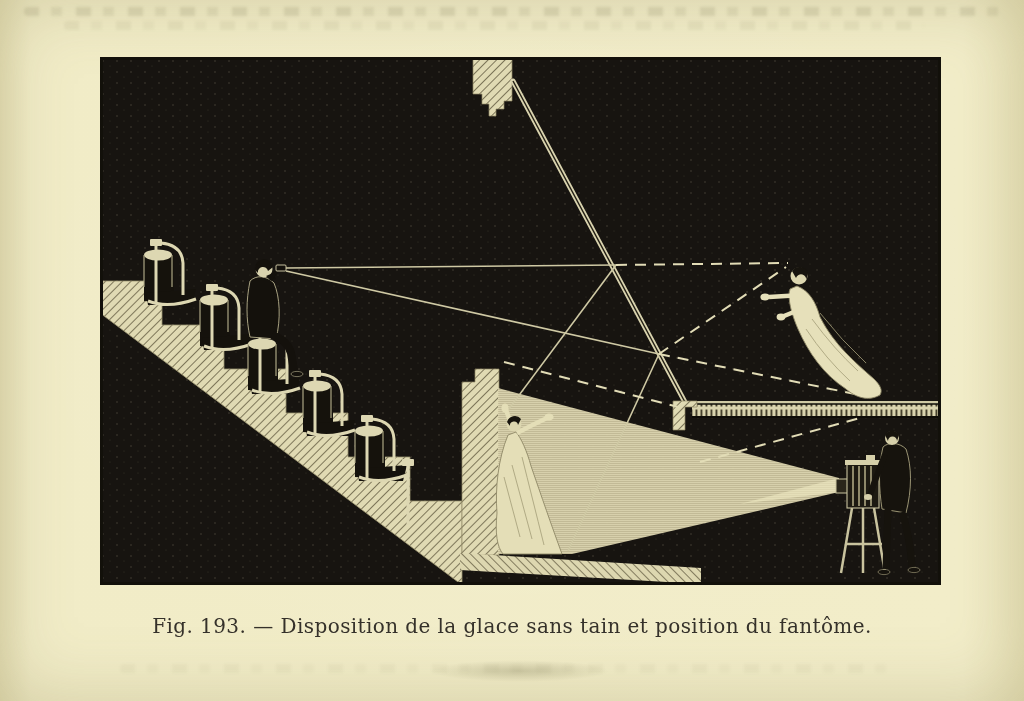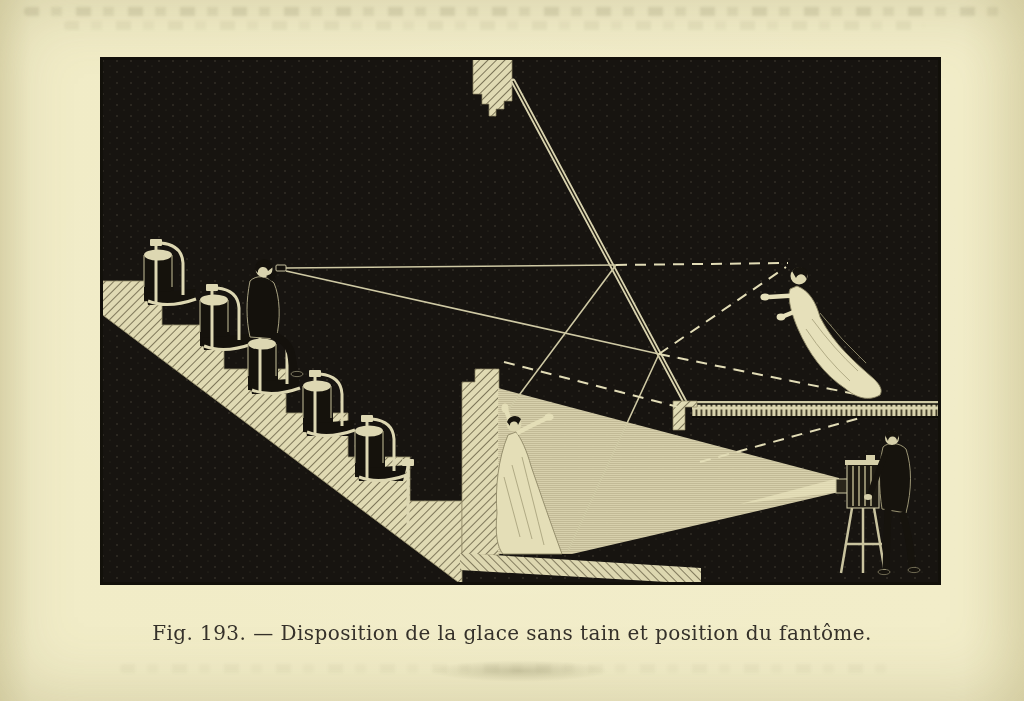--- a/index.html
+++ b/index.html
@@ -13,21 +13,21 @@
         box-shadow:inset 0 0 70px rgba(140,130,80,0.30);}
   .bleed{position:absolute;filter:blur(1.8px);pointer-events:none;}
   .bleed-row{height:9px;border-radius:4px;
      background:repeating-linear-gradient(90deg, rgba(105,100,66,0.28) 0 15px, rgba(105,100,66,0) 15px 27px, rgba(105,100,66,0.20) 27px 38px, rgba(105,100,66,0) 38px 52px);}
   .bleed-top{left:24px;top:7px;width:978px;opacity:.55;}
   .bleed-top .bleed-row+ .bleed-row{margin-top:5px;opacity:.5;}
   .bleed-bottom{left:120px;top:664px;width:780px;opacity:.18;}
   .plate{position:absolute;left:100px;top:57px;width:841px;height:528px;}
   .plate svg{display:block;}
   .caption{position:absolute;left:0;top:614px;width:1024px;text-align:center;
-           font-size:20px;color:#35312a;letter-spacing:.4px;white-space:nowrap;margin-top:7px;}
+           font-size:20px;color:#35312a;letter-spacing:.4px;white-space:nowrap;}
   .caption .sep{margin:0 7px;}
   .smudge{position:absolute;border-radius:50%;pointer-events:none;
           background:radial-gradient(ellipse, rgba(100,95,60,0.25), rgba(100,95,60,0) 70%);}
 </style>
 </head>
 <body>
 
 <div class="page">
 
   <div class="bleed bleed-top">

